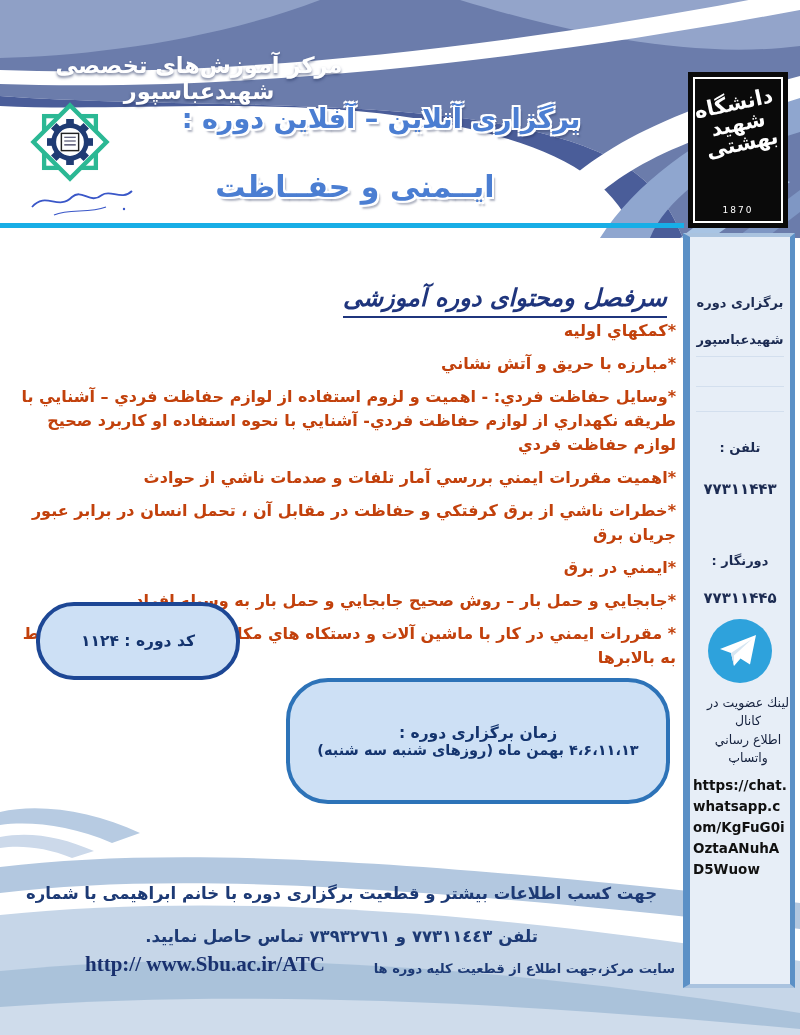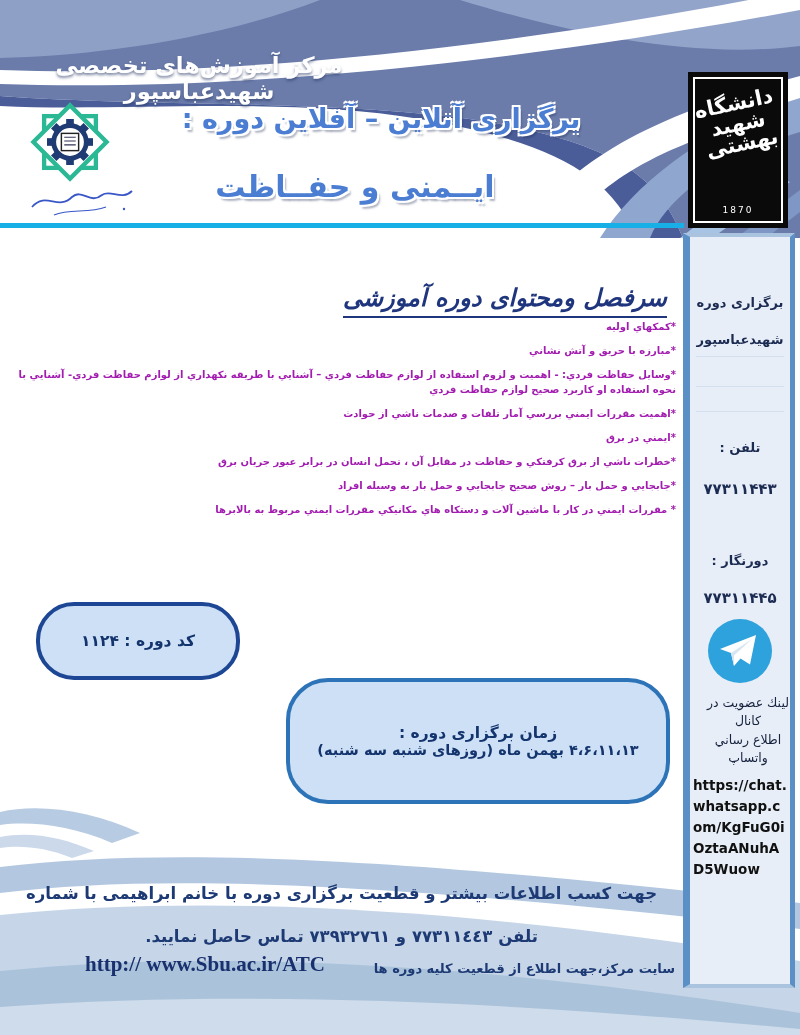--- a/index.html
+++ b/index.html
@@ -41,21 +41,21 @@
   .sb-channel { font-size:12.5px; color:#17233f; line-height:1.45;padding-left:16px; }
   .sb-link { font-family:"DejaVu Sans", sans-serif; direction:ltr; text-align:left; padding:0 3px;
     font-size:13.5px; font-weight:bold; color:#111111; word-break:break-all; line-height:1.55; cursor:pointer; }
   .tg-wrap { position:absolute; top:381px; left:0; width:100%; text-align:center; }
 
   
   .section-title-wrap { position:absolute; top:248px; left:330px; width:350px; text-align:center; z-index:2; }
   .section-title { display:inline-block; font-size:24px; font-weight:bold; font-style:italic;
     color:#1f357d; direction:rtl; padding-bottom:4px; border-bottom:2.5px solid #1f357d;margin-top:36px; }
   .topics { position:absolute; top:319px; left:10px; width:666px; direction:rtl; text-align:right; z-index:2; }
-  .topics p { font-size:10px; font-weight:bold; color:#a21caf; line-height:1.5; margin:0 0 9px 8px; }
+  .topics p { font-size:16px; font-weight:bold; color:#c2410c; line-height:1.5; margin:0 0 9px 8px; }
 
   .code-pill { position:absolute; top:602px; left:36px; width:204px; height:78px; z-index:2;
     background:#cde0f5; border:4px solid #1d4795; border-radius:38px;
     display:flex; align-items:center; justify-content:center; direction:rtl;
     font-size:15.5px; font-weight:bold; color:#14346e; }
   .sched-box { position:absolute; top:678px; left:286px; width:384px; height:126px; z-index:2;
     background:#cde0f5; border:4px solid #2d73b8; border-radius:42px;
     display:flex; flex-direction:column; align-items:center; justify-content:center; 
     direction:rtl; color:#14346e; font-weight:bold; }
   .sched-box .l1 { font-size:15.5px; }
@@ -138,22 +138,22 @@
 
   <div class="section-title-wrap">
     <span class="section-title">سرفصل ومحتوای دوره آموزشی</span>
   </div>
 
   <div class="topics">
     <p>*كمكهاي اوليه</p>
     <p>*مبارزه با حريق و آتش نشاني</p>
     <p>*وسايل حفاظت فردي: - اهميت و لزوم استفاده از لوازم حفاظت فردي – آشنايي با طريقه نكهداري از لوازم حفاظت فردي- آشنايي با نحوه استفاده او كاربرد صحيح لوازم حفاظت فردي</p>
     <p>*اهميت مقررات ايمني بررسي آمار تلفات و صدمات ناشي از حوادث</p>
+    <p>*خطرات ناشي از برق كرفتكي و حفاظت در مقابل آن ، تحمل انسان در برابر عبور جريان برق</p>
     <p>*ايمني در برق</p>
-    <p>*خطرات ناشي از برق كرفتكي و حفاظت در مقابل آن ، تحمل انسان در برابر عبور جريان برق</p>
     <p>*جابجايي و حمل بار – روش صحيح جابجايي و حمل بار به وسيله افراد</p>
     <p>* مقررات ايمني در كار با ماشين آلات و دستكاه هاي مكانيكي مقررات ايمني مربوط به بالابرها</p>
   </div>
 
   <div class="code-pill">
     <span>کد دوره : ۱۱۲۴</span>
   </div>
 
   <div class="sched-box">
     <div class="l1">زمان برگزاری دوره :</div>

